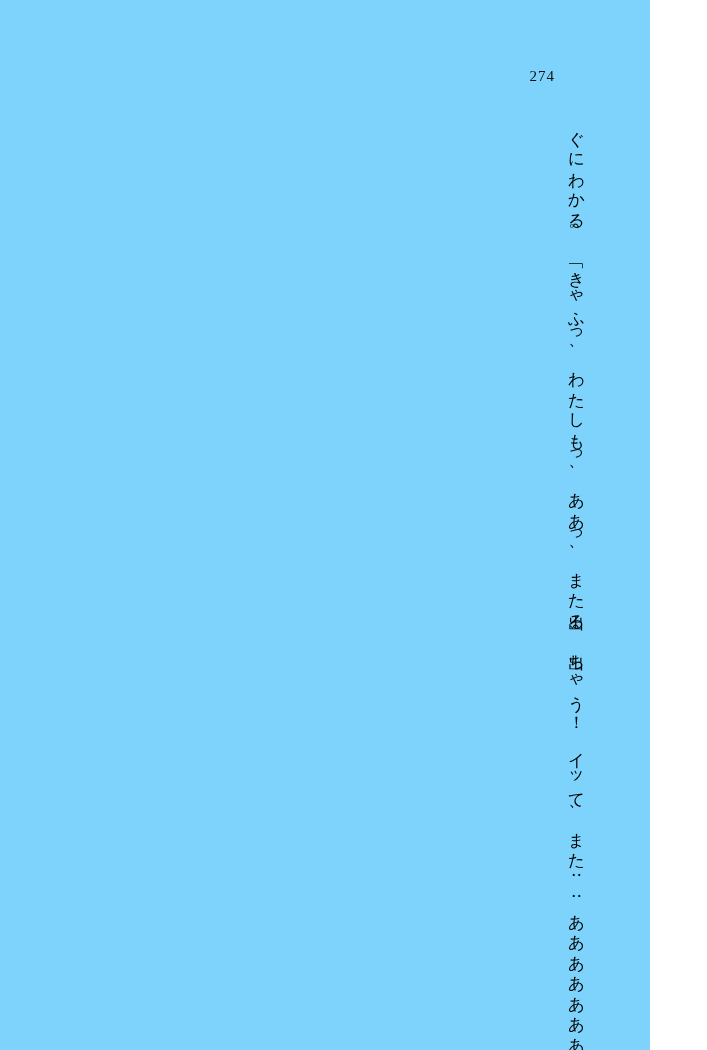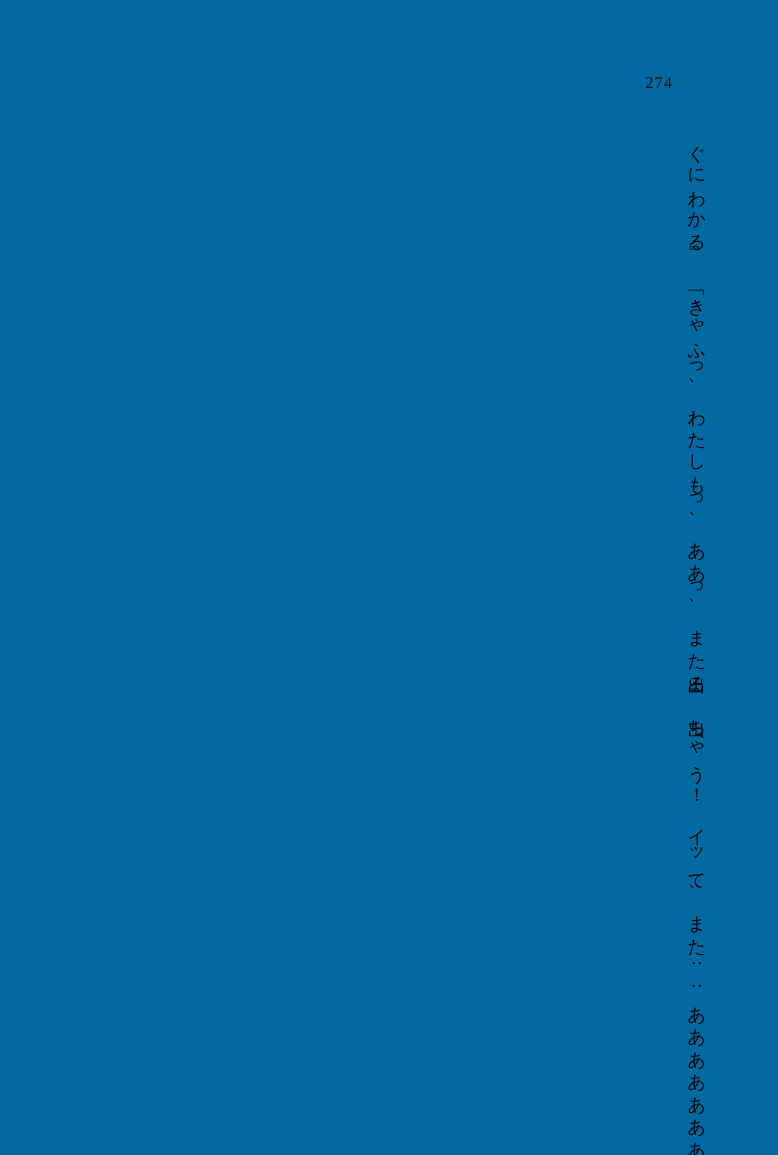--- a/index.html
+++ b/index.html
@@ -12,23 +12,23 @@
     height: 1050px;
     font-family: "Liberation Serif", "DejaVu Serif", serif;
     color: #000000;
     overflow: hidden;
     position: relative;
   }
   .page {
     position: absolute;
     left: 0;
     top: 0;
-    width: 707px;
+    width: 650px;
     height: 1050px;
-    background: #0369a1;
+    background: #7dd3fc;
   }
   .page-number {
     position: absolute;
     top: 68px;
     right: 95px;
     font-size: 15px;
     letter-spacing: 1px;
     font-family: "Liberation Serif", "DejaVu Serif", serif;
     color: #111;
   }

